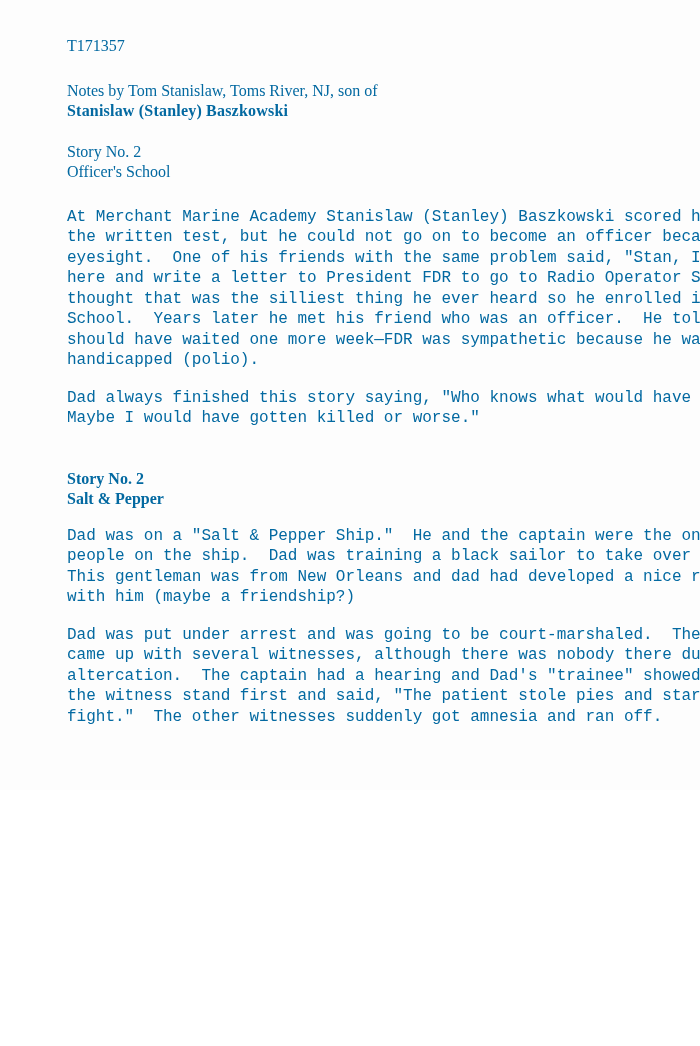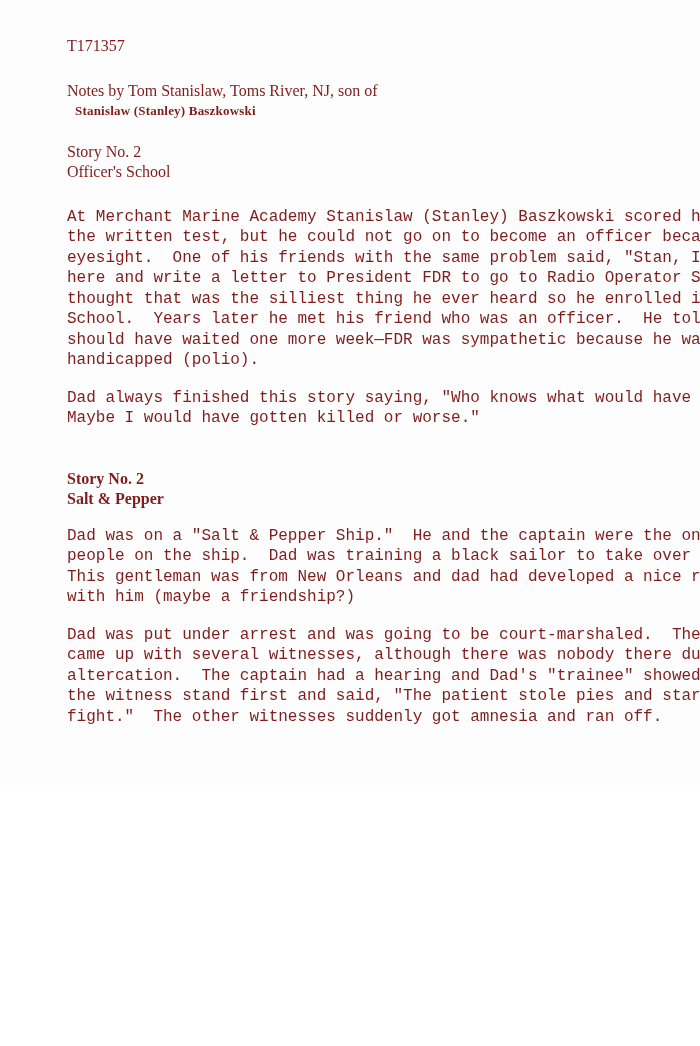--- a/index.html
+++ b/index.html
@@ -10,40 +10,39 @@
   .page {
     position: relative;
     width: 700px;
     height: 790px;
     background: #fdfdfd;
     box-sizing: border-box;
     padding: 36px 30px 0 67px;
     font-family: "Liberation Serif", "DejaVu Serif", serif;
     font-size: 16px;
     line-height: 20.5px;
-    color: #7f1d1d;
+    color: #0369a1;
     overflow: hidden;
   }
   .line {
     white-space: pre;
   }
   .para {
     margin: 17px 0 0 0;
     white-space: pre;
     font-family: Liberation Mono, monospace;
   }
   .byline-block {
     margin-top: 24px;
   }
   .subject-bold {
     font-weight: bold;
-    font-size: 13px;
+    font-size: 16px;
     letter-spacing: 0.2px;
     white-space: pre;
-    margin-left: 8px;
   }
   .story-heading {
     margin-top: 20px;
   }
   .story-heading-2 {
     margin-top: 40px;
     font-weight: bold;
   }
   .first-para {
     margin-top: 24px;

